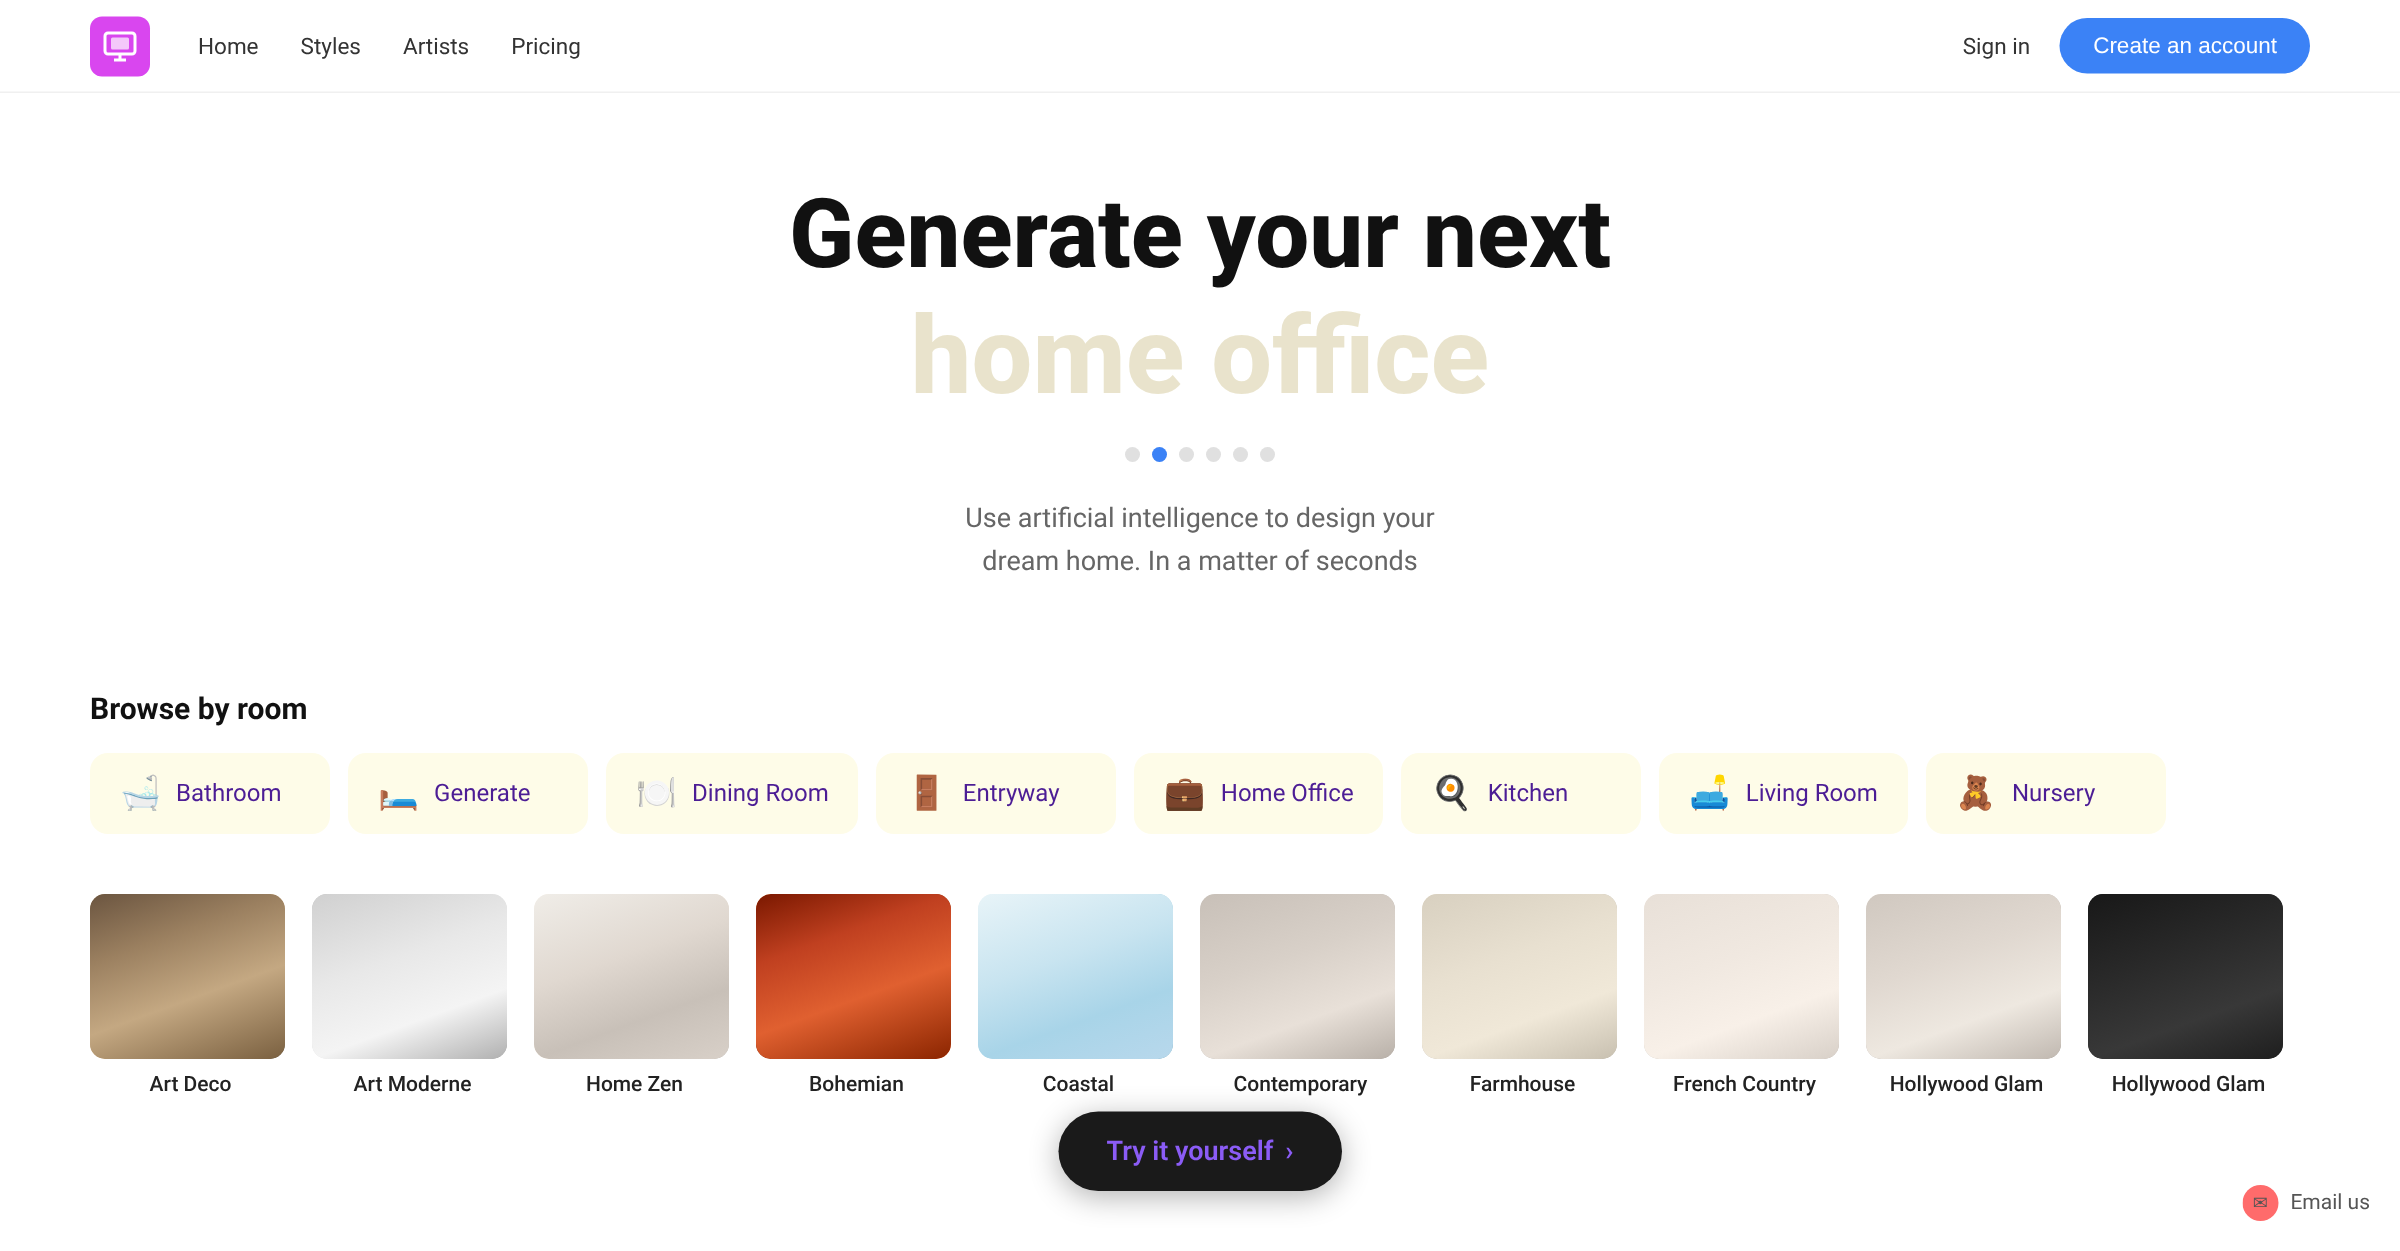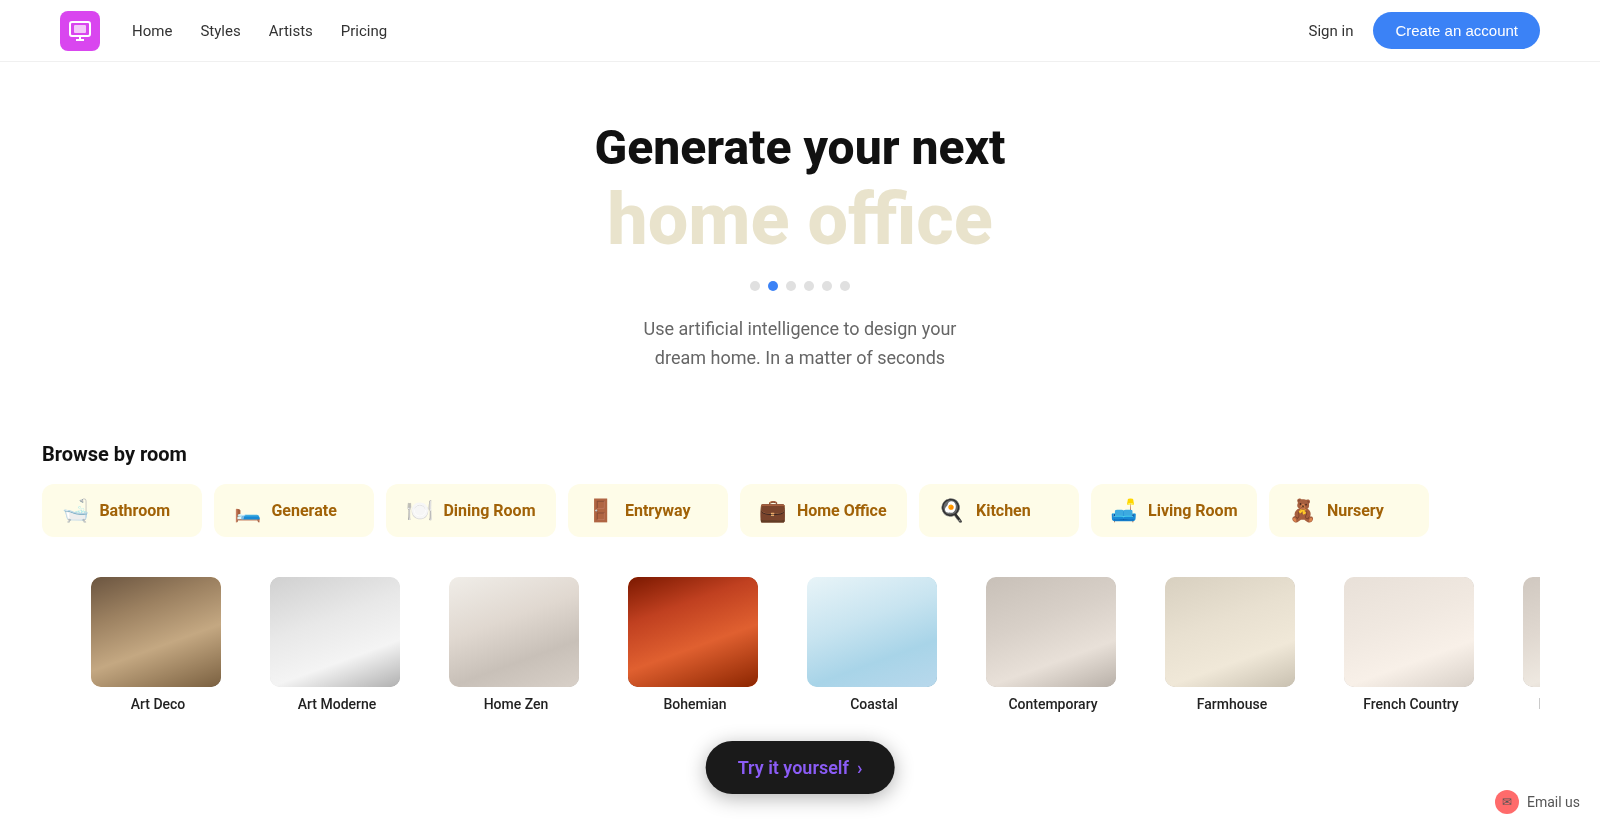--- a/index.html
+++ b/index.html
@@ -22,67 +22,67 @@
     .sign-in { font-size: 15px; color: #333; cursor: pointer; }
     .create-account-btn {
       background: #3b82f6; color: #fff; border: none; border-radius: 50px;
       padding: 10px 22px; font-size: 15px; cursor: pointer; font-weight: 500;
     }
 
     
     .hero {
       text-align: center; padding: 60px 20px 40px;
     }
-    .hero h1 { font-size: 48px; font-weight: 800; color: #111; line-height: 1.1; }
+    .hero h1 { font-size: 64px; font-weight: 800; color: #111; line-height: 1.1; }
     .animated-text-container {
       position: relative; height: 90px; display: flex; align-items: center; justify-content: center;
     }
     .animated-word {
       font-size: 72px; font-weight: 800; color: #d4c99a; opacity: 0.5;
     }
     .dots-container {
       display: flex; gap: 8px; justify-content: center; margin: 16px 0 24px;
     }
     .dot {
       width: 10px; height: 10px; border-radius: 50%; background: #e0e0e0; cursor: pointer;
     }
     .dot.active { background: #3b82f6; }
     .hero-subtitle {
       font-size: 18px; color: #666; line-height: 1.6; margin-bottom: 0;
     }
 
     
-    .section { padding: 30px 42px 0; }
+    .section { padding: 30px 60px 0; }
     .section-title { font-size: 20px; font-weight: 700; color: #111; margin-bottom: 18px; }
 
     .rooms-row {
       display: flex; gap: 12px; overflow-x: auto; padding-bottom: 10px;
       scrollbar-width: none;
     }
     .rooms-row::-webkit-scrollbar { display: none; }
 
     .room-card {
       display: flex; align-items: center; gap: 10px;
       background: #fefce8; border-radius: 12px;
       padding: 14px 20px; white-space: nowrap; cursor: pointer;
       flex-shrink: 0; min-width: 160px;
     }
     .room-icon { font-size: 22px; }
-    .room-label { font-size: 16px; font-weight: 700; color: #a16207; }
+    .room-label { font-size: 16px; font-weight: 400; color: #4c1d95; }
 
     
     .styles-section { padding: 30px 60px 80px; }
     .styles-row {
       display: flex; gap: 14px; overflow-x: auto;
       scrollbar-width: none;
     }
     .styles-row::-webkit-scrollbar { display: none; }
 
     .style-card {
-      flex-shrink: 0; width: 134px; cursor: pointer; margin-left: 31px;
+      flex-shrink: 0; width: 134px; cursor: pointer;
     }
     .style-img {
       width: 130px; height: 110px; border-radius: 10px; overflow: hidden;
       background: #e5e7eb;
     }
     .style-label {
       text-align: center; font-size: 14px; font-weight: 500; color: #222;
       margin-top: 8px; line-height: 1.3;
     }
 

